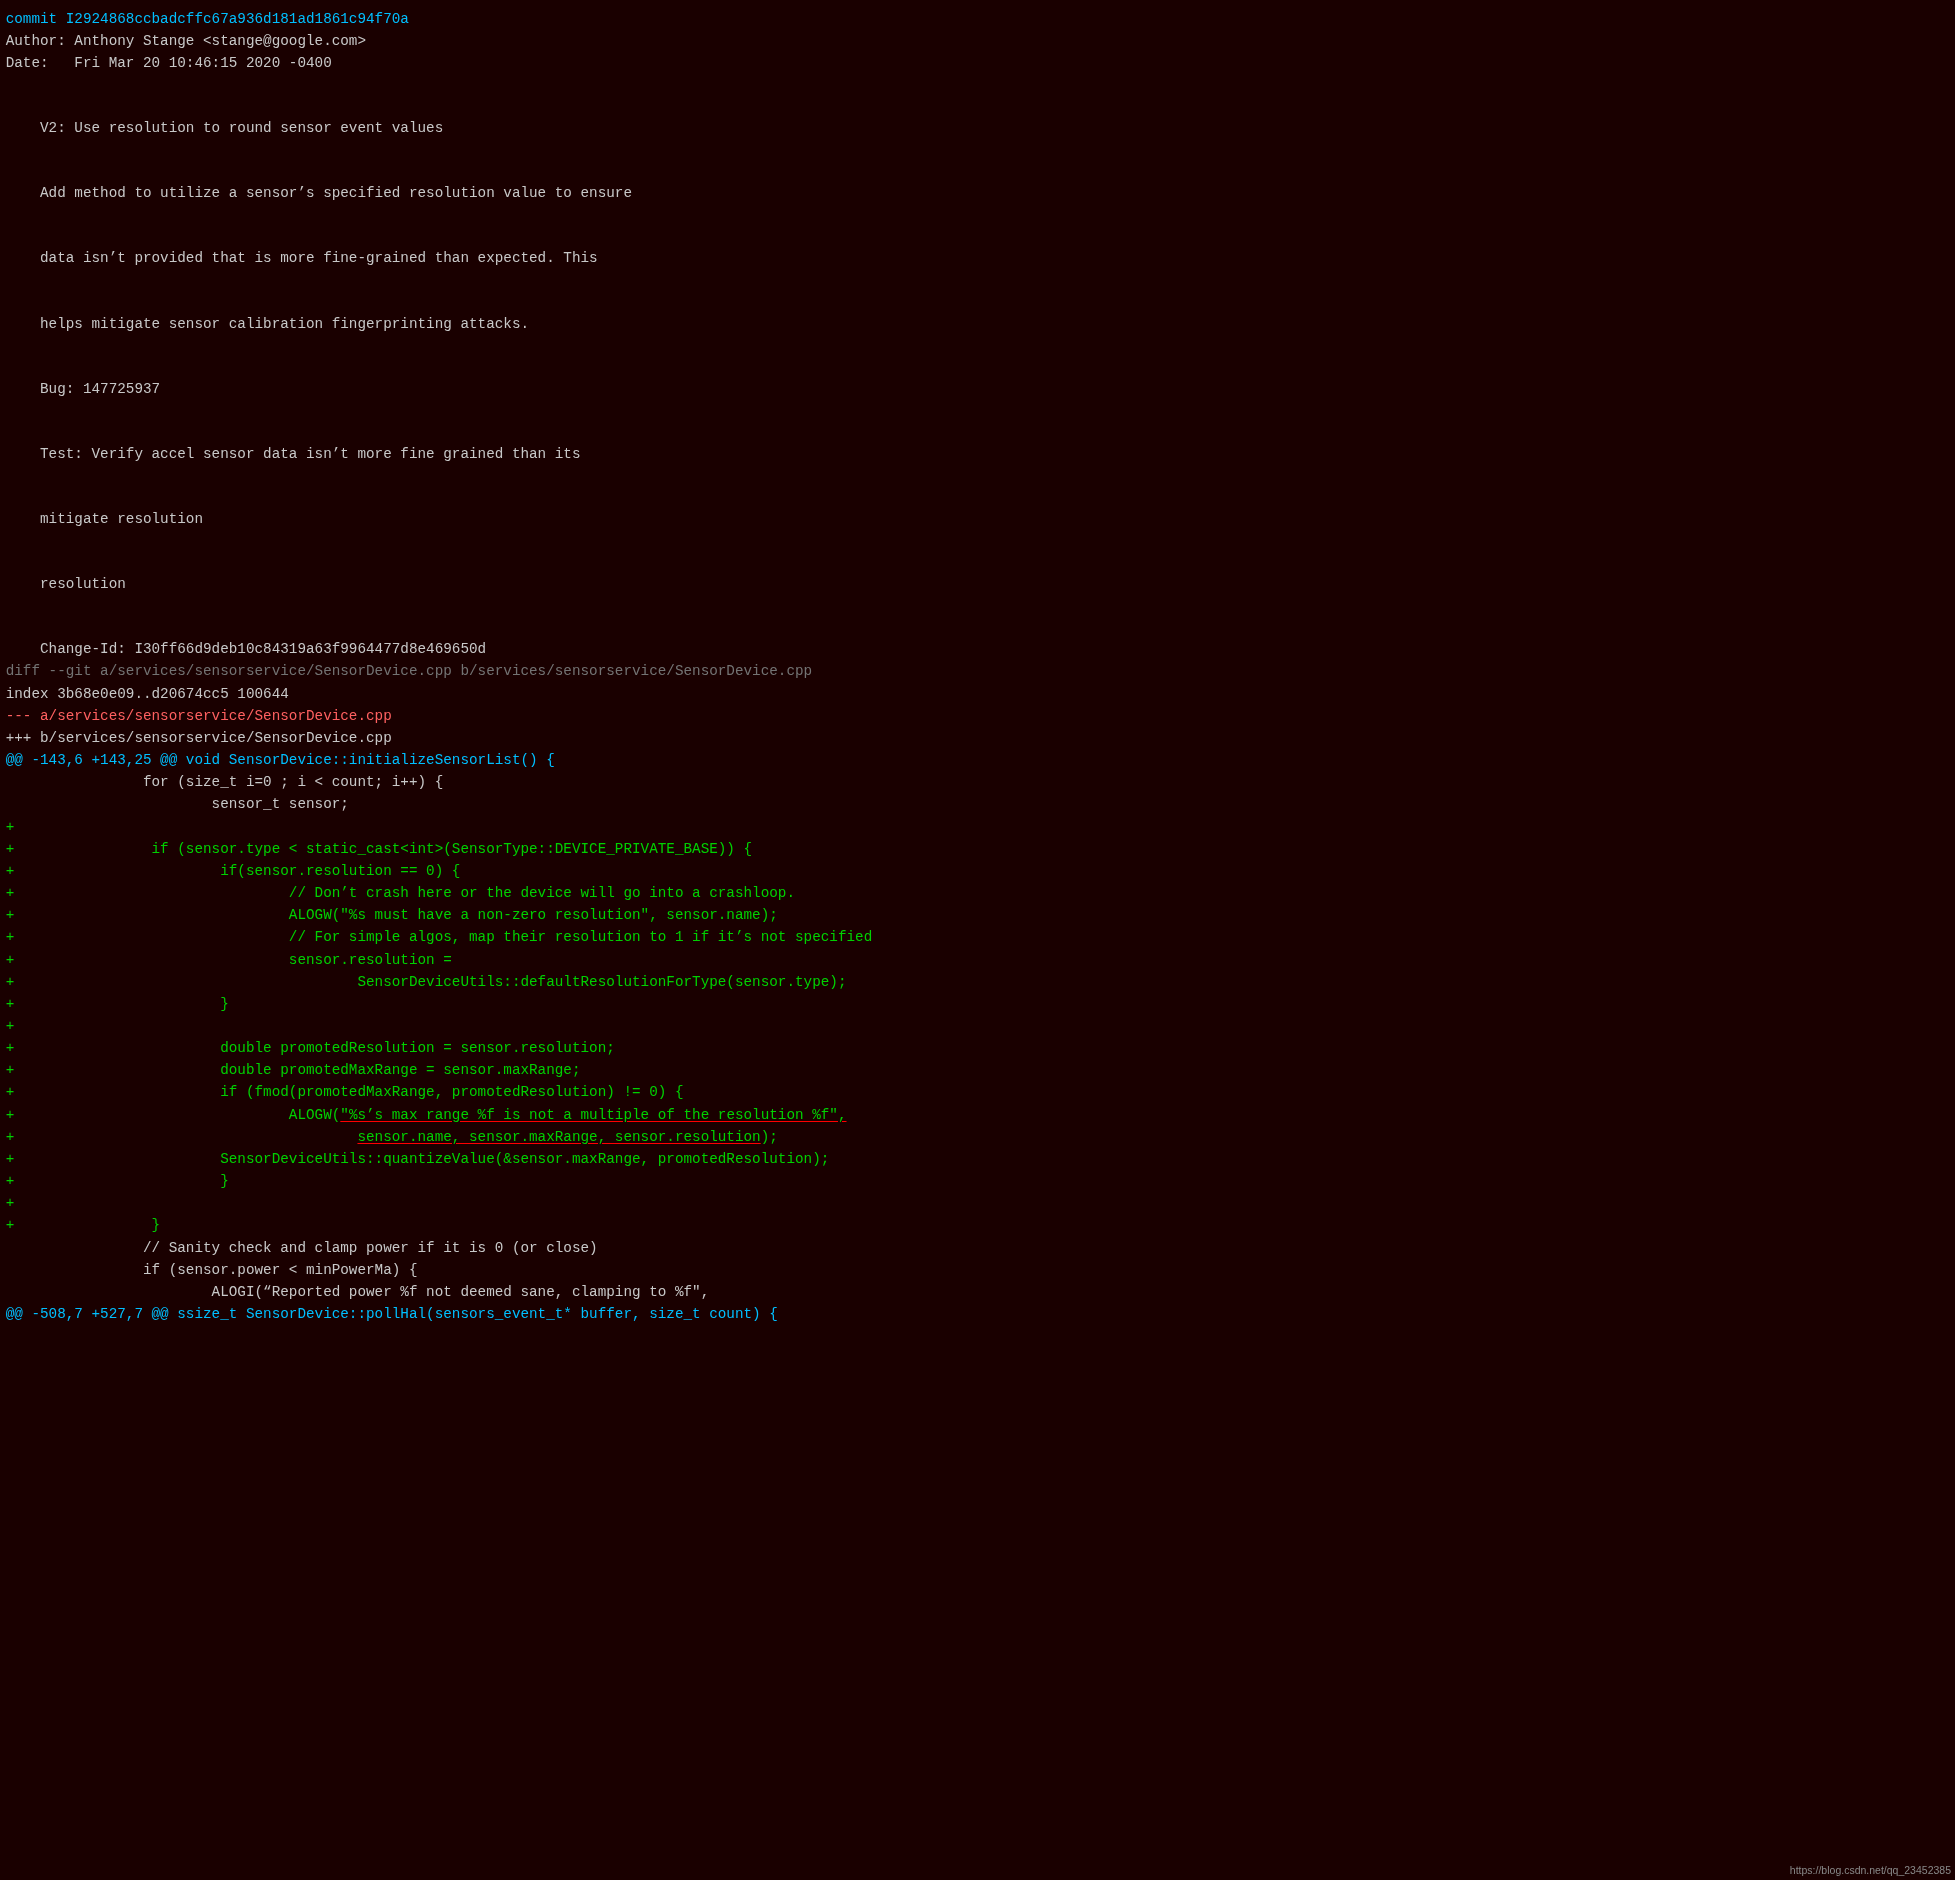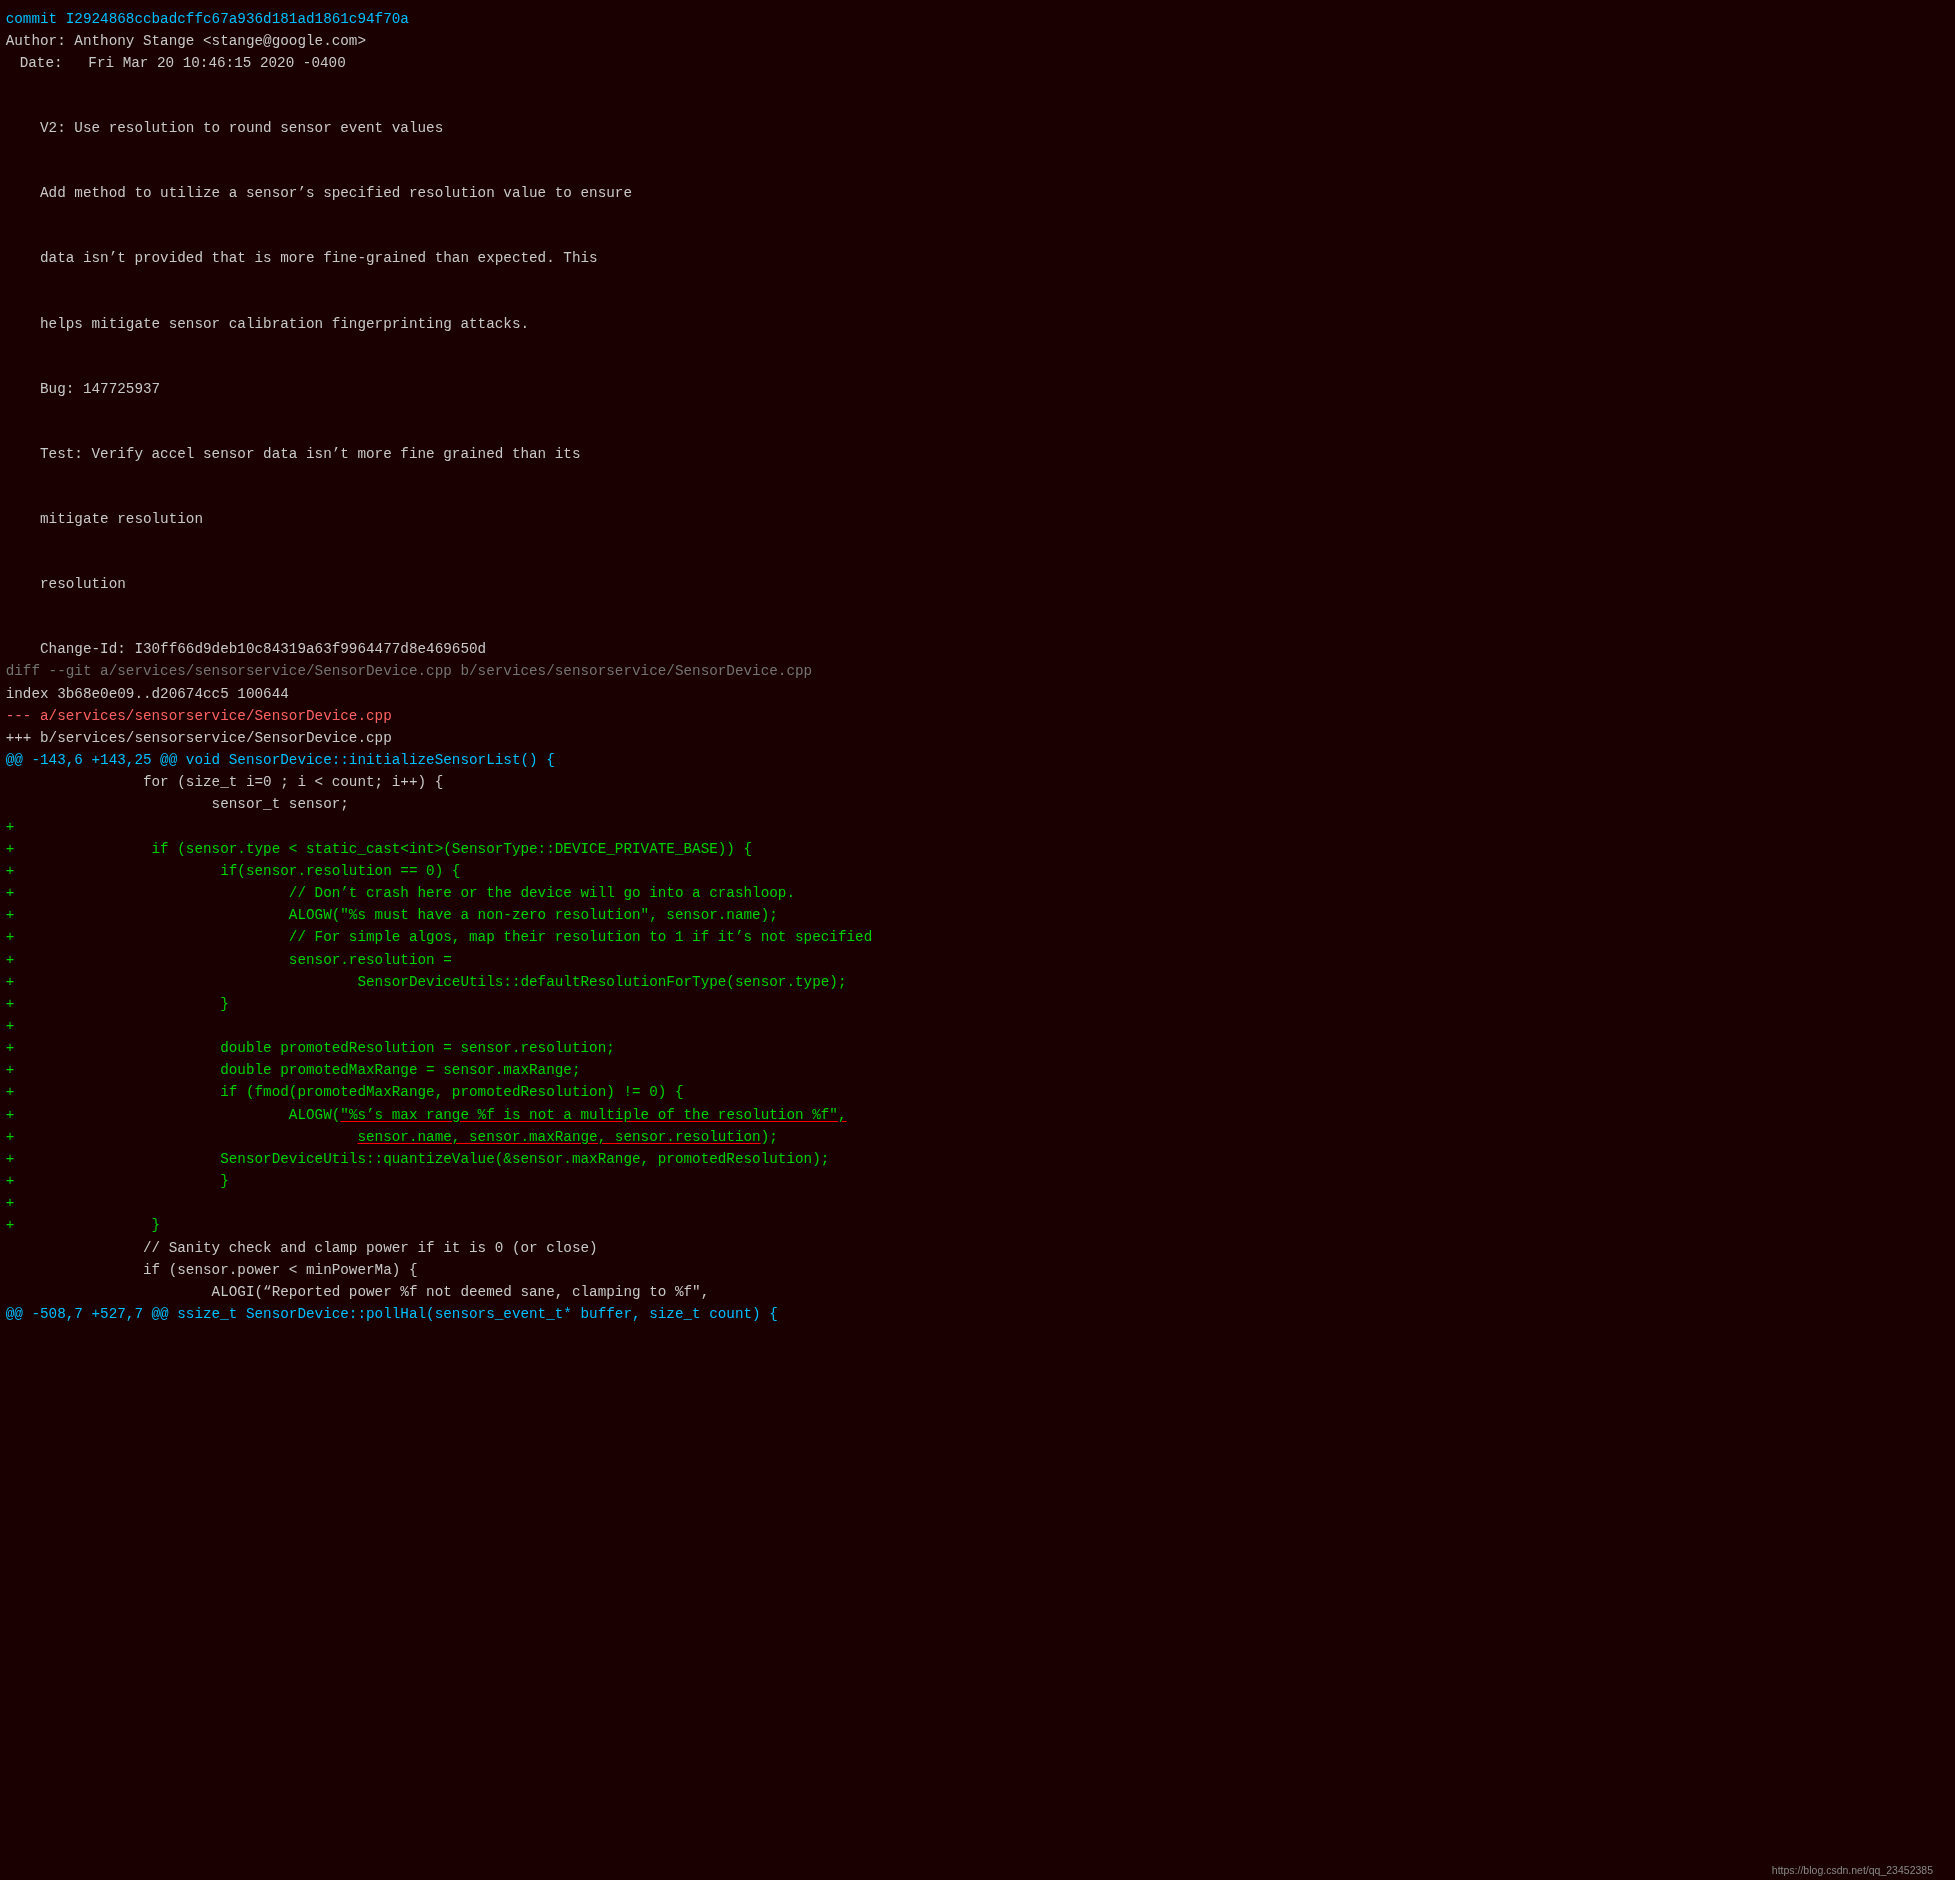--- a/index.html
+++ b/index.html
@@ -22,38 +22,38 @@
       position: relative;
     }
     .line {
       display: block;
       white-space: pre;
       line-height: 1.55;
       padding-left: 1.9px;
     }
     .commit-hash { color: #00bfff; }
     .author-line { color: #c8c8c8; }
-    .date-line { color: #c8c8c8; margin-left: 14px; }
+    .date-line { color: #c8c8c8; }
     .commit-msg { color: #c8c8c8; margin-top: 43px; }
     .diff-header { color: #737373; }
     .diff-meta { color: #c8c8c8; }
     .diff-minus-file { color: #ff6060; }
     .diff-plus-file { color: #c8c8c8; }
     .diff-chunk { color: #00bfff; }
     .diff-context { color: #c8c8c8; }
     .diff-added { color: #00d000; }
     .diff-underline {
       text-decoration: underline;
       text-decoration-color: #ff0000;
       text-underline-offset: 1.9px;
     }
     .watermark {
       position: fixed;
       bottom: 3.8px;
-      right: 22px;
+      right: 4px;
       color: #888;
       font-size: 10.5px;
       font-family: Arial, sans-serif;
     }
   </style>
 </head>
 <body>
 
 <div class="code-view">
 <span class="line commit-hash">commit I2924868ccbadcffc67a936d181ad1861c94f70a</span>

